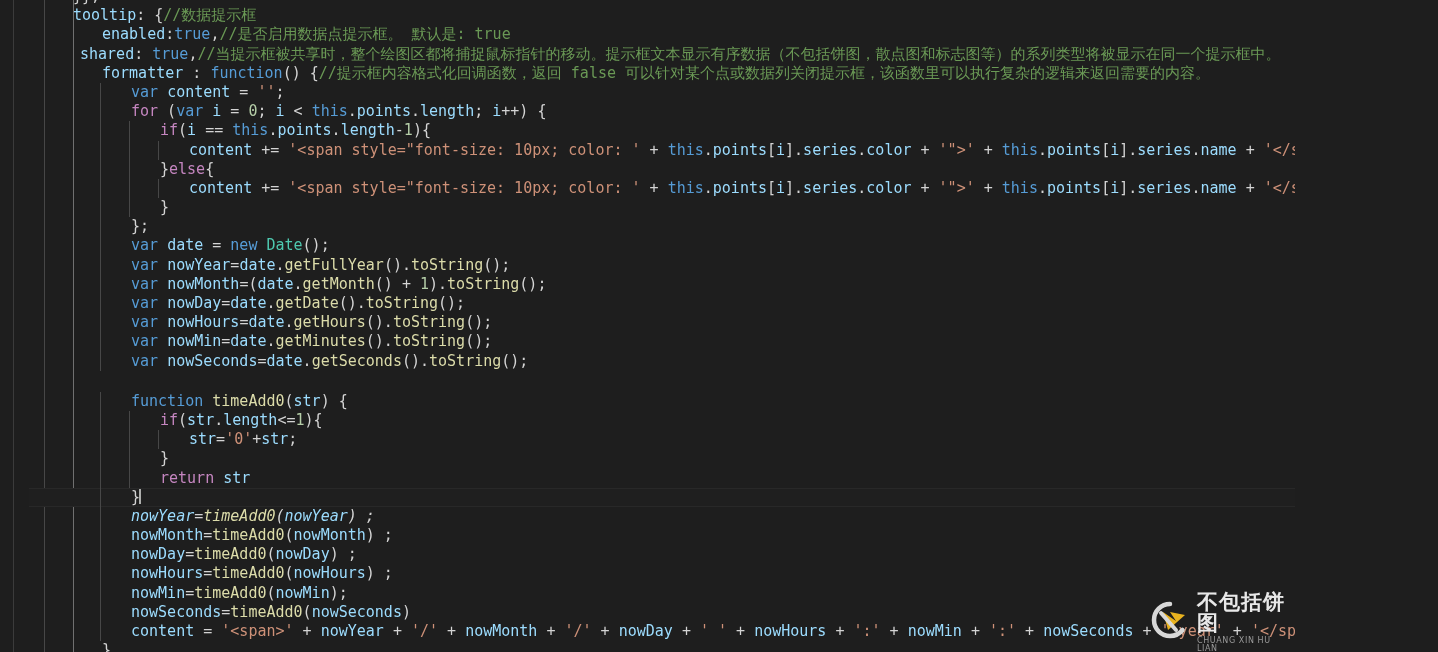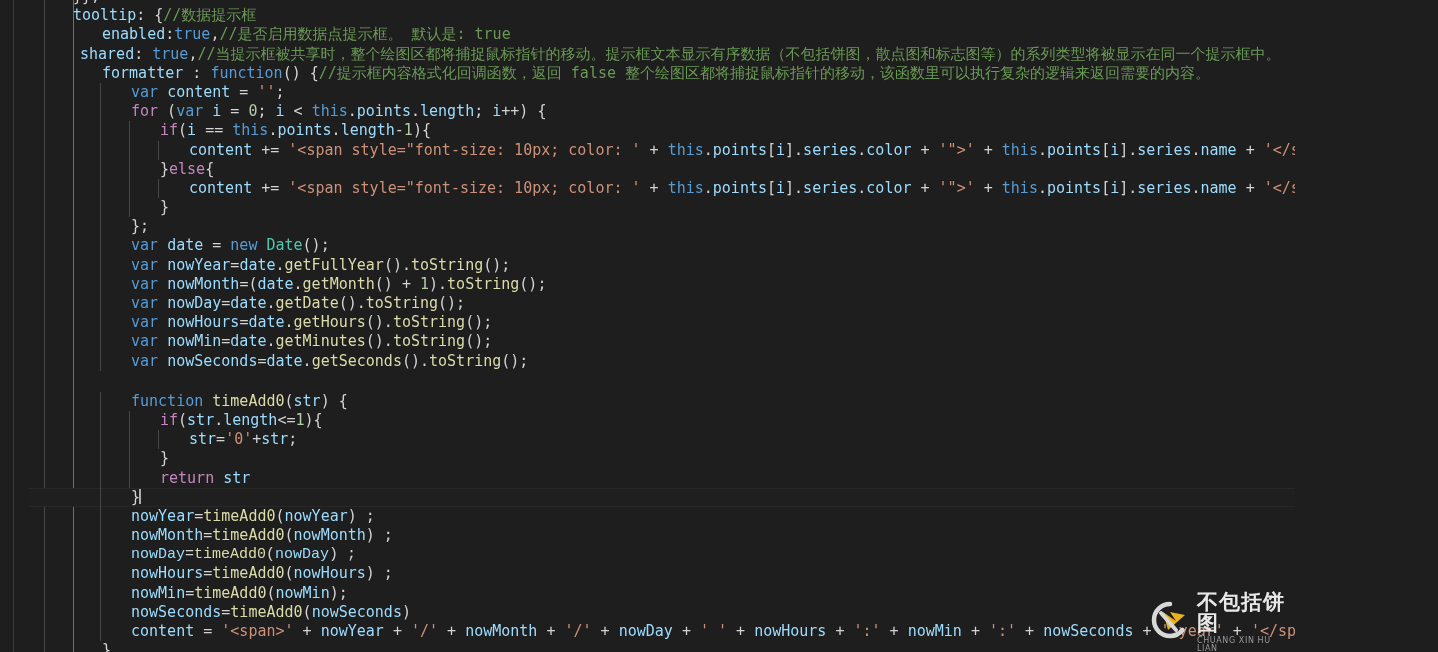--- a/index.html
+++ b/index.html
@@ -146,21 +146,21 @@
 
   <div class="indent-guide g1"></div>
   <div class="indent-guide g2"></div>
   <div class="indent-guide g3"></div>
 
   <div class="code-area" id="code-area" style="top: -13px;">
       <div class="line"><span class="line-inner" style="padding-left: 73px;"><span class="p">}},</span></span></div>
       <div class="line"><span class="line-inner" style="padding-left: 73px;"><span class="id">tooltip</span><span class="p">: {</span><span class="cm">//数据提示框</span></span></div>
       <div class="line"><span class="line-inner" style="padding-left: 102px;"><span class="id">enabled</span><span class="p">:</span><span class="k">true</span><span class="p">,</span><span class="cm">//是否启用数据点提示框。 默认是: true</span></span></div>
       <div class="line"><span class="line-inner" style="padding-left: 80px;"><span class="id">shared</span><span class="p">: </span><span class="k">true</span><span class="p">,</span><span class="cm">//当提示框被共享时，整个绘图区都将捕捉鼠标指针的移动。提示框文本显示有序数据（不包括饼图，散点图和标志图等）的系列类型将被显示在同一个提示框中。</span></span></div>
-      <div class="line"><span class="line-inner" style="padding-left: 102px;"><span class="id">formatter</span><span class="p"> : </span><span class="k">function</span><span class="p">() {</span><span class="cm">//提示框内容格式化回调函数，返回 false 整个绘图区都将捕捉鼠标指针的移动，该函数里可以执行复杂的逻辑来返回需要的内容。</span></span></div>
+      <div class="line"><span class="line-inner" style="padding-left: 102px;"><span class="id">formatter</span><span class="p"> : </span><span class="k">function</span><span class="p">() {</span><span class="cm">//提示框内容格式化回调函数，返回 false 可以针对某个点或数据列关闭提示框，该函数里可以执行复杂的逻辑来返回需要的内容。</span></span></div>
       <div class="line"><span class="lguide" style="left: 100px;"></span><span class="line-inner" style="padding-left: 131px;"><span class="k">var</span><span class="p"> </span><span class="id">content</span><span class="p"> = </span><span class="str">''</span><span class="p">;</span></span></div>
       <div class="line"><span class="lguide" style="left: 100px;"></span><span class="line-inner" style="padding-left: 131px;"><span class="kc">for</span><span class="p"> (</span><span class="k">var</span><span class="p"> </span><span class="id">i</span><span class="p"> = </span><span class="num">0</span><span class="p">; </span><span class="id">i</span><span class="p"> &lt; </span><span class="k">this</span><span class="p">.</span><span class="id">points</span><span class="p">.</span><span class="id">length</span><span class="p">; </span><span class="id">i</span><span class="p">++) {</span></span></div>
       <div class="line"><span class="lguide" style="left: 100px;"></span><span class="lguide" style="left: 129px;"></span><span class="line-inner" style="padding-left: 160px;"><span class="kc">if</span><span class="p">(</span><span class="id">i</span><span class="p"> == </span><span class="k">this</span><span class="p">.</span><span class="id">points</span><span class="p">.</span><span class="id">length</span><span class="p">-</span><span class="num">1</span><span class="p">){</span></span></div>
       <div class="line"><span class="lguide" style="left: 100px;"></span><span class="lguide" style="left: 129px;"></span><span class="lguide" style="left: 158px;"></span><span class="line-inner" style="padding-left: 189px;"><span class="id">content</span><span class="p"> += </span><span class="str">'&lt;span style="font-size: 10px; color: '</span><span class="p"> + </span><span class="k">this</span><span class="p">.</span><span class="id">points</span><span class="p">[</span><span class="id">i</span><span class="p">].</span><span class="id">series</span><span class="p">.</span><span class="id">color</span><span class="p"> + </span><span class="str">'"&gt;'</span><span class="p"> + </span><span class="k">this</span><span class="p">.</span><span class="id">points</span><span class="p">[</span><span class="id">i</span><span class="p">].</span><span class="id">series</span><span class="p">.</span><span class="id">name</span><span class="p"> + </span><span class="str">'&lt;/span&gt;: '</span><span class="p"> + </span><span class="k">this</span><span class="p">.</span><span class="id">points</span></span></div>
       <div class="line"><span class="lguide" style="left: 100px;"></span><span class="lguide" style="left: 129px;"></span><span class="line-inner" style="padding-left: 160px;"><span class="p">}</span><span class="kc">else</span><span class="p">{</span></span></div>
       <div class="line"><span class="lguide" style="left: 100px;"></span><span class="lguide" style="left: 129px;"></span><span class="lguide" style="left: 158px;"></span><span class="line-inner" style="padding-left: 189px;"><span class="id">content</span><span class="p"> += </span><span class="str">'&lt;span style="font-size: 10px; color: '</span><span class="p"> + </span><span class="k">this</span><span class="p">.</span><span class="id">points</span><span class="p">[</span><span class="id">i</span><span class="p">].</span><span class="id">series</span><span class="p">.</span><span class="id">color</span><span class="p"> + </span><span class="str">'"&gt;'</span><span class="p"> + </span><span class="k">this</span><span class="p">.</span><span class="id">points</span><span class="p">[</span><span class="id">i</span><span class="p">].</span><span class="id">series</span><span class="p">.</span><span class="id">name</span><span class="p"> + </span><span class="str">'&lt;/span&gt;: '</span><span class="p"> + </span><span class="k">this</span><span class="p">.</span><span class="id">points</span></span></div>
       <div class="line"><span class="lguide" style="left: 100px;"></span><span class="lguide" style="left: 129px;"></span><span class="line-inner" style="padding-left: 160px;"><span class="p">}</span></span></div>
       <div class="line"><span class="lguide" style="left: 100px;"></span><span class="line-inner" style="padding-left: 131px;"><span class="p">};</span></span></div>
       <div class="line"><span class="lguide" style="left: 100px;"></span><span class="line-inner" style="padding-left: 131px;"><span class="k">var</span><span class="p"> </span><span class="id">date</span><span class="p"> = </span><span class="k">new</span><span class="p"> </span><span class="ty">Date</span><span class="p">();</span></span></div>
       <div class="line"><span class="lguide" style="left: 100px;"></span><span class="line-inner" style="padding-left: 131px;"><span class="k">var</span><span class="p"> </span><span class="id">nowYear</span><span class="p">=</span><span class="id">date</span><span class="p">.</span><span class="fn">getFullYear</span><span class="p">().</span><span class="fn">toString</span><span class="p">();</span></span></div>
@@ -168,23 +168,23 @@
       <div class="line"><span class="lguide" style="left: 100px;"></span><span class="line-inner" style="padding-left: 131px;"><span class="k">var</span><span class="p"> </span><span class="id">nowDay</span><span class="p">=</span><span class="id">date</span><span class="p">.</span><span class="fn">getDate</span><span class="p">().</span><span class="fn">toString</span><span class="p">();</span></span></div>
       <div class="line"><span class="lguide" style="left: 100px;"></span><span class="line-inner" style="padding-left: 131px;"><span class="k">var</span><span class="p"> </span><span class="id">nowHours</span><span class="p">=</span><span class="id">date</span><span class="p">.</span><span class="fn">getHours</span><span class="p">().</span><span class="fn">toString</span><span class="p">();</span></span></div>
       <div class="line"><span class="lguide" style="left: 100px;"></span><span class="line-inner" style="padding-left: 131px;"><span class="k">var</span><span class="p"> </span><span class="id">nowMin</span><span class="p">=</span><span class="id">date</span><span class="p">.</span><span class="fn">getMinutes</span><span class="p">().</span><span class="fn">toString</span><span class="p">();</span></span></div>
       <div class="line"><span class="lguide" style="left: 100px;"></span><span class="line-inner" style="padding-left: 131px;"><span class="k">var</span><span class="p"> </span><span class="id">nowSeconds</span><span class="p">=</span><span class="id">date</span><span class="p">.</span><span class="fn">getSeconds</span><span class="p">().</span><span class="fn">toString</span><span class="p">();</span></span></div>
       <div class="line"><span class="lguide" style="left: 100px;"></span><span class="line-inner" style="padding-left: 131px; margin-top: 21px;"><span class="k">function</span><span class="p"> </span><span class="fn">timeAdd0</span><span class="p">(</span><span class="id">str</span><span class="p">) {</span></span></div>
       <div class="line"><span class="lguide" style="left: 100px;"></span><span class="lguide" style="left: 129px;"></span><span class="line-inner" style="padding-left: 160px;"><span class="kc">if</span><span class="p">(</span><span class="id">str</span><span class="p">.</span><span class="id">length</span><span class="p">&lt;=</span><span class="num">1</span><span class="p">){</span></span></div>
       <div class="line"><span class="lguide" style="left: 100px;"></span><span class="lguide" style="left: 129px;"></span><span class="lguide" style="left: 158px;"></span><span class="line-inner" style="padding-left: 189px;"><span class="id">str</span><span class="p">=</span><span class="str">'0'</span><span class="p">+</span><span class="id">str</span><span class="p">;</span></span></div>
       <div class="line"><span class="lguide" style="left: 100px;"></span><span class="lguide" style="left: 129px;"></span><span class="line-inner" style="padding-left: 160px;"><span class="p">}</span></span></div>
       <div class="line"><span class="lguide" style="left: 100px;"></span><span class="lguide" style="left: 129px;"></span><span class="line-inner" style="padding-left: 160px;"><span class="kc">return</span><span class="p"> </span><span class="id">str</span></span></div>
       <div class="line current"><span class="lguide" style="left: 100px;"></span><span class="line-inner" style="padding-left: 131px;"><span class="p">}</span><span class="caret"></span></span></div>
-      <div class="line"><span class="lguide" style="left: 100px;"></span><span class="line-inner" style="padding-left: 131px;"><span class="id">nowYear</span><span class="p">=</span><span class="fn">timeAdd0</span><span class="p">(</span><span class="id">nowYear</span><span class="p">) ;</span></span></div>
+      <div class="line"><span class="lguide" style="left: 100px;"></span><span class="line-inner" style="padding-left: 131px; font-style: italic;"><span class="id">nowYear</span><span class="p">=</span><span class="fn">timeAdd0</span><span class="p">(</span><span class="id">nowYear</span><span class="p">) ;</span></span></div>
       <div class="line"><span class="lguide" style="left: 100px;"></span><span class="line-inner" style="padding-left: 131px;"><span class="id">nowMonth</span><span class="p">=</span><span class="fn">timeAdd0</span><span class="p">(</span><span class="id">nowMonth</span><span class="p">) ;</span></span></div>
-      <div class="line"><span class="lguide" style="left: 100px;"></span><span class="line-inner" style="padding-left: 131px; font-family: Liberation Mono, monospace;"><span class="id">nowDay</span><span class="p">=</span><span class="fn">timeAdd0</span><span class="p">(</span><span class="id">nowDay</span><span class="p">) ;</span></span></div>
+      <div class="line"><span class="lguide" style="left: 100px;"></span><span class="line-inner" style="padding-left: 131px;"><span class="id">nowDay</span><span class="p">=</span><span class="fn">timeAdd0</span><span class="p">(</span><span class="id">nowDay</span><span class="p">) ;</span></span></div>
       <div class="line"><span class="lguide" style="left: 100px;"></span><span class="line-inner" style="padding-left: 131px;"><span class="id">nowHours</span><span class="p">=</span><span class="fn">timeAdd0</span><span class="p">(</span><span class="id">nowHours</span><span class="p">) ;</span></span></div>
       <div class="line"><span class="lguide" style="left: 100px;"></span><span class="line-inner" style="padding-left: 131px;"><span class="id">nowMin</span><span class="p">=</span><span class="fn">timeAdd0</span><span class="p">(</span><span class="id">nowMin</span><span class="p">);</span></span></div>
       <div class="line"><span class="lguide" style="left: 100px;"></span><span class="line-inner" style="padding-left: 131px;"><span class="id">nowSeconds</span><span class="p">=</span><span class="fn">timeAdd0</span><span class="p">(</span><span class="id">nowSeconds</span><span class="p">)</span></span></div>
       <div class="line"><span class="lguide" style="left: 100px;"></span><span class="line-inner" style="padding-left: 131px;"><span class="id">content</span><span class="p"> = </span><span class="str">'&lt;span&gt;'</span><span class="p"> + </span><span class="id">nowYear</span><span class="p"> + </span><span class="str">'/'</span><span class="p"> + </span><span class="id">nowMonth</span><span class="p"> + </span><span class="str">'/'</span><span class="p"> + </span><span class="id">nowDay</span><span class="p"> + </span><span class="str">' '</span><span class="p"> + </span><span class="id">nowHours</span><span class="p"> + </span><span class="str">':'</span><span class="p"> + </span><span class="id">nowMin</span><span class="p"> + </span><span class="str">':'</span><span class="p"> + </span><span class="id">nowSeconds</span><span class="p"> + </span><span class="str">' year'</span><span class="p"> + </span><span class="str">'&lt;/span&gt;&lt;br/&gt;'</span><span class="p"> +</span><span class="id">content</span></span></div>
       <div class="line"><span class="line-inner" style="padding-left: 102px;"><span class="p">},</span></span></div>
     </div>
 
   <div id="watermark">
     <span class="wm-mark">
       <svg width="46" height="40" viewBox="0 0 46 40" aria-hidden="true">

